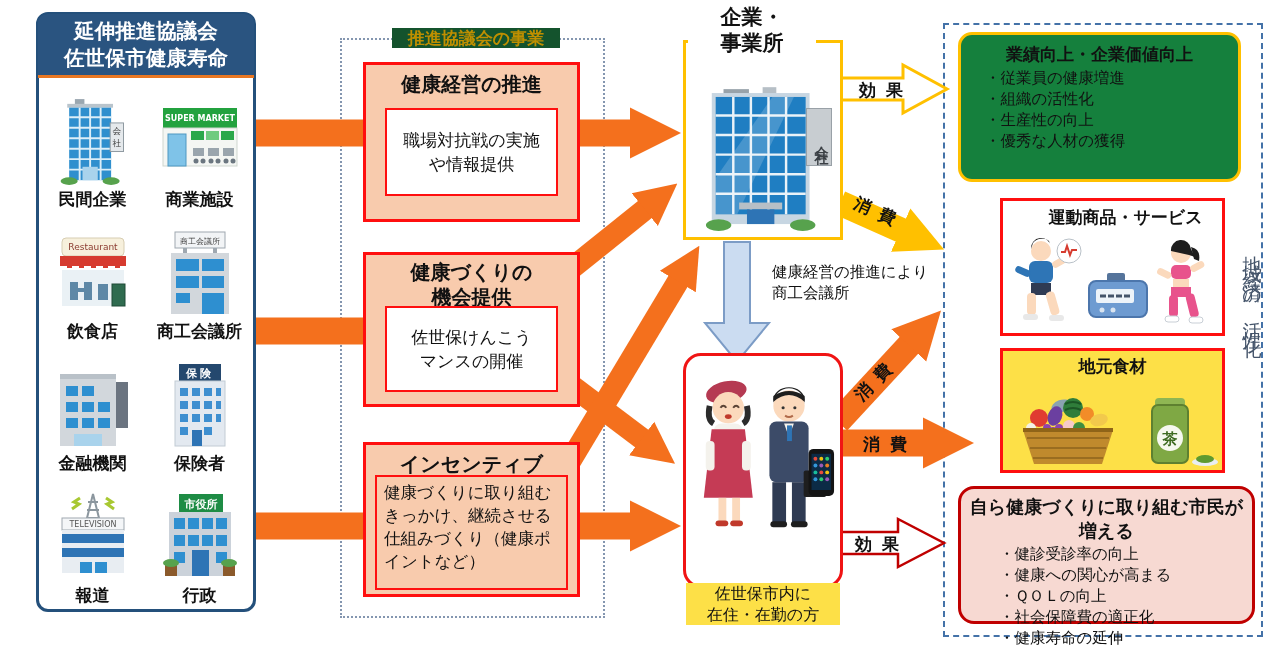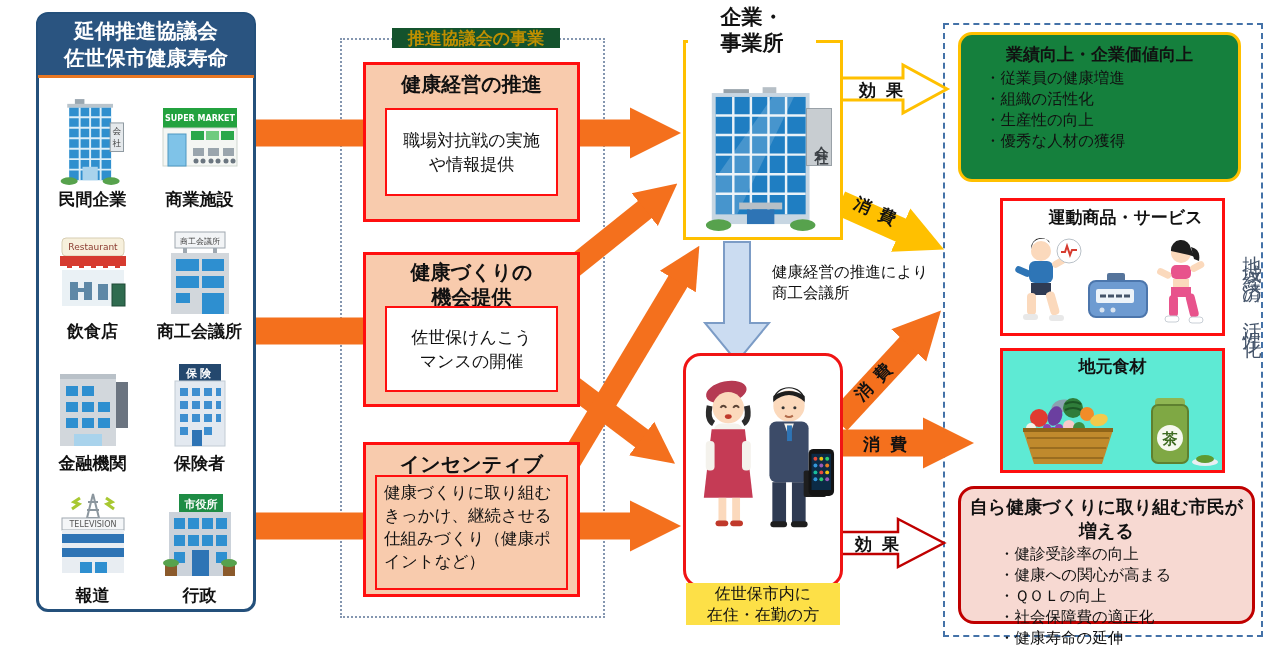--- a/index.html
+++ b/index.html
@@ -37,21 +37,21 @@
   .flow-note{left:772px;top:262px;width:195px;font-size:15.5px;line-height:21px;color:#111;}
 
   
   .panel-right{left:943px;top:23px;width:320px;height:614px;border:2px dashed #4472A8;box-sizing:border-box;}
   .box-corp{left:958px;top:32px;width:283px;height:150px;background:#15803d;border:3px solid #FFC000;border-radius:14px;box-sizing:border-box;}
   .box-corp .ttl{text-align:center;font-size:17px;font-weight:800;margin-top:8px;color:#111;}
   .bullets{font-size:15.5px;line-height:21px;color:#111;}
   .box-corp .bullets{margin:2px 0 0 24px;}
   .box-exer{left:1000px;top:198px;width:225px;height:138px;background:#fff;border:3.5px solid #FF0F0F;box-sizing:border-box;}
   .box-exer .ttl{text-align:center;font-size:17px;font-weight:800;margin-top:5px;padding-left:26px;color:#111;}
-  .box-food{left:1000px;top:348px;width:225px;height:125px;background:#5eead4;border:3.5px solid #FF0F0F;box-sizing:border-box;}
+  .box-food{left:1000px;top:348px;width:225px;height:125px;background:#fde047;border:3.5px solid #FF0F0F;box-sizing:border-box;}
   .box-food .ttl{text-align:center;font-size:17px;font-weight:800;margin-top:4px;color:#111;}
   .box-citz{left:958px;top:486px;width:297px;height:138px;background:#F7D9D2;border:3px solid #C00000;border-radius:16px;box-sizing:border-box;}
   .box-citz .ttl{text-align:center;font-size:18px;font-weight:800;margin-top:6px;color:#111;}
   .box-citz .bullets{margin:1px 0 0 38px;}
 
   .side-label{left:1240px;top:240px;height:280px;writing-mode:vertical-rl;font-size:19px;letter-spacing:9px;color:#44546A;}
 
   .arrow-label{font-size:17px;font-weight:800;color:#111;text-align:center;letter-spacing:2px;}
 </style>
 </head>

